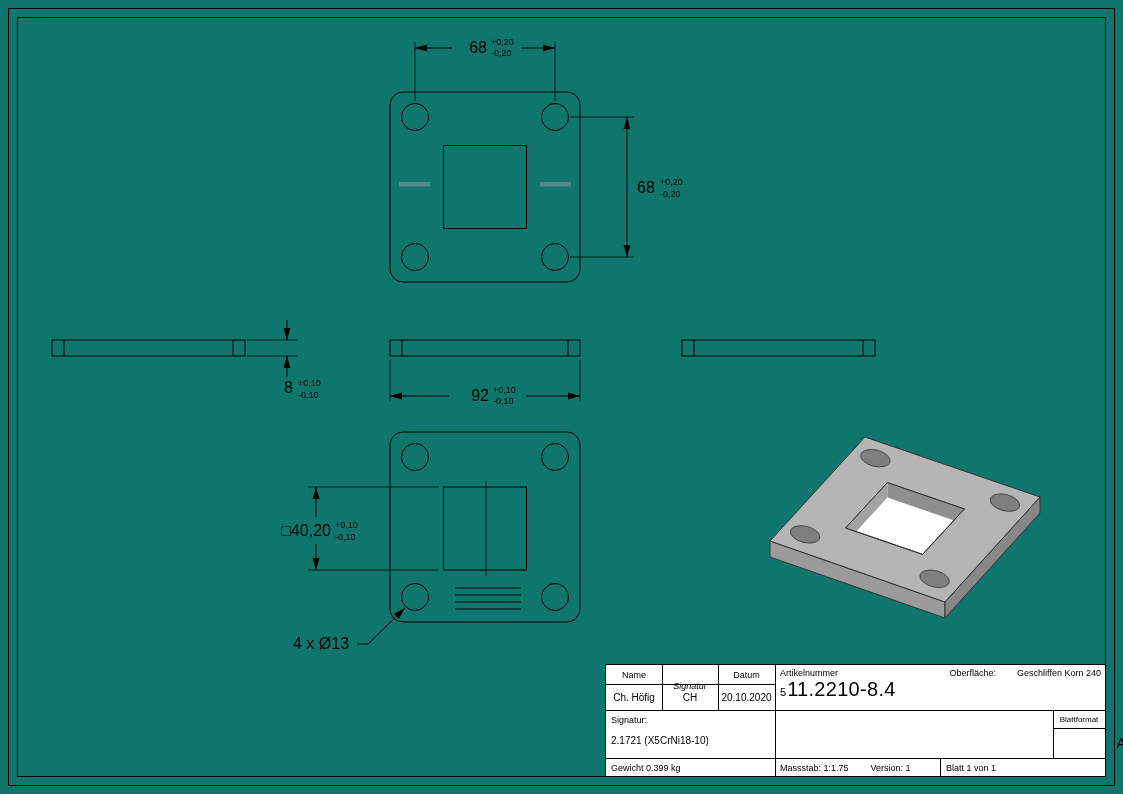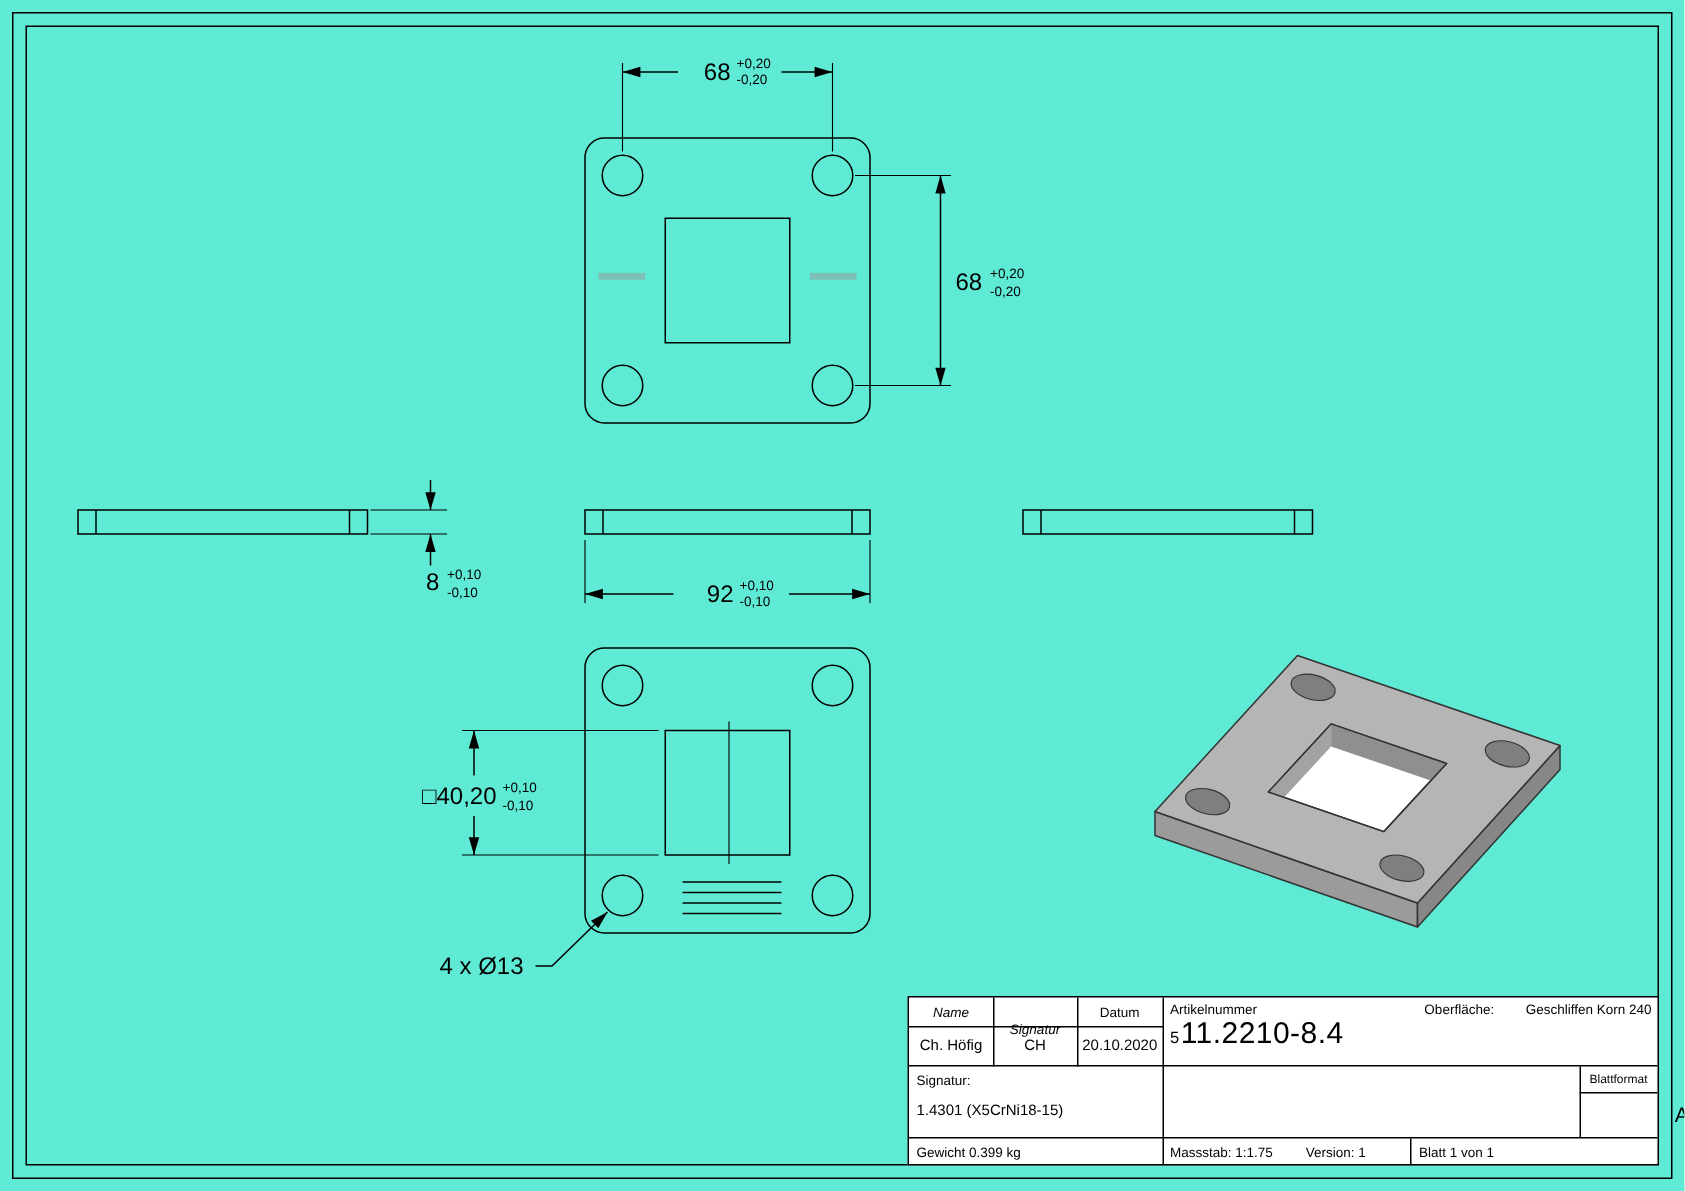--- a/index.html
+++ b/index.html
@@ -1,16 +1,16 @@
 <!DOCTYPE html>
 <html><head>
 <meta charset="utf-8">
 <style>
   html,body{margin:0;padding:0;background:#fff;}
-  .page{position:relative;width:1123px;height:794px;background:#5eead4;overflow:hidden;
+  .page{position:relative;width:1123px;height:794px;background:#0f766e;overflow:hidden;
         font-family:"Liberation Sans","DejaVu Sans",sans-serif;color:#000;}
   svg{position:absolute;left:0;top:0;}
   .ln{stroke:#000;stroke-width:1;fill:none;}
   .thin{stroke:#000;stroke-width:0.75;fill:none;}
   .dt{font-family:"Liberation Sans","DejaVu Sans",sans-serif;font-size:16px;fill:#000;}
   .tol{font-family:"Liberation Sans","DejaVu Sans",sans-serif;font-size:9px;fill:#000;}
   .smudge{fill:#9a9a9a;opacity:.55;}
 
   
   .titleblock{position:absolute;left:605px;top:664px;width:501px;height:113px;
@@ -168,40 +168,40 @@
   <div class="tline" style="left:56px;top:0;width:1px;height:46px;"></div>
   <div class="tline" style="left:112px;top:0;width:1px;height:46px;"></div>
   <div class="tline" style="left:169px;top:0;width:1px;height:111px;"></div>
   <div class="tline" style="left:0;top:19px;width:170px;height:1px;"></div>
   <div class="tline" style="left:0;top:45px;width:499px;height:1px;"></div>
   <div class="tline" style="left:0;top:93px;width:499px;height:1px;"></div>
   <div class="tline" style="left:447px;top:46px;width:1px;height:47px;"></div>
   <div class="tline" style="left:447px;top:63px;width:52px;height:1px;"></div>
   <div class="tline" style="left:334px;top:94px;width:1px;height:17px;"></div>
 
-  <div class="tcell center f9" style="left:0;top:0;width:56px;height:19px;font-style:italic;">Name</div>
+  <div class="tcell center f9" style="left:0;top:0;width:56px;height:19px;">Name</div>
   <div class="tcell center f9" style="left:56px;top:11px;width:56px;height:19px;font-style:italic;">Signatur</div>
   <div class="tcell center f9" style="left:112px;top:0;width:57px;height:19px;">Datum</div>
 
   <div class="tcell center f10" style="left:0;top:19px;width:56px;height:26px;">Ch. Höfig</div>
   <div class="tcell center f10" style="left:56px;top:19px;width:56px;height:26px;">CH</div>
   <div class="tcell center f10" style="left:112px;top:19px;width:57px;height:26px;">20.10.2020</div>
 
   <div class="tcell f9" style="left:174px;top:2px;height:11px;">Artikelnummer</div>
   <div class="tcell right f9" style="left:290px;top:2px;width:205px;height:11px;">
     <span style="margin-right:21px;">Oberfläche:</span>
     <span>Geschliffen Korn 240</span>
   </div>
   <div class="artnum-row">
     <span class="artnum-prefix">5</span>
     <span class="artnum">11.2210-8.4</span>
   </div>
 
   <div class="tcell f9" style="left:5px;top:49px;height:11px;">Signatur:</div>
-  <div class="tcell f10" style="left:5px;top:69px;height:12px;">1.4301 (X5CrNi18-15)</div>
+  <div class="tcell f10" style="left:5px;top:69px;height:12px;">2.1721 (X5CrNi18-10)</div>
 
   <div class="tcell center f8" style="left:447px;top:46px;width:52px;height:17px;">Blattformat</div>
   <div class="tcell center bf-value" style="left:447px;top:64px;width:52px;height:28px;padding-left:46px;">A4</div>
 
   <div class="tcell f9" style="left:5px;top:94px;height:17px;">Gewicht 0.399 kg</div>
   <div class="tcell f9" style="left:174px;top:94px;height:17px;">
     <span>Massstab: 1:1.75</span>
     <span class="gap"></span>
     <span>Version: 1</span>
   </div>

